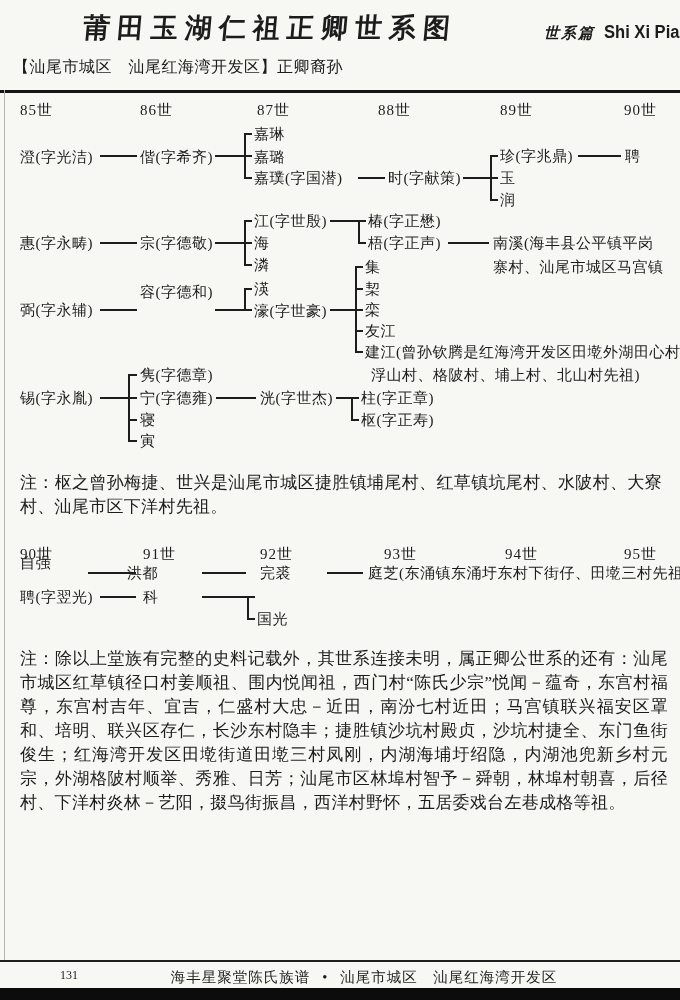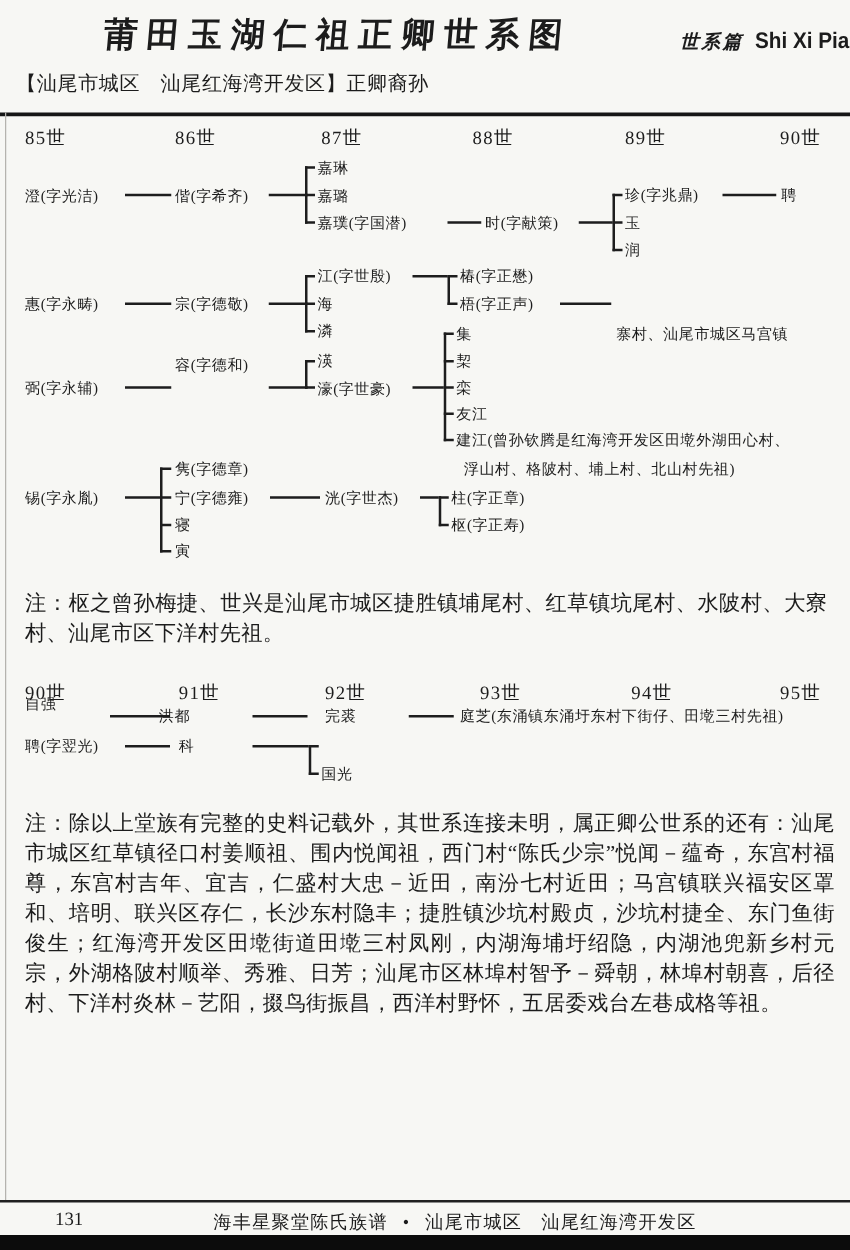--- a/index.html
+++ b/index.html
@@ -9,26 +9,26 @@
   .title{position:absolute;top:10px;left:0;width:540px;text-align:center;
          font-size:27px;font-weight:bold;letter-spacing:7px;transform:skewX(-5deg);}
   .edition{position:absolute;top:22px;left:544px;display:flex;gap:9px;align-items:baseline;white-space:nowrap;}
   .ed-zh{font-size:15px;font-weight:bold;font-style:italic;letter-spacing:2px;}
   .ed-py{font-size:18px;font-weight:900;font-family:"Liberation Sans","DejaVu Sans",sans-serif;
          letter-spacing:0;transform:scaleX(.92);transform-origin:left;}
   .hdr{position:absolute;left:13px;top:57px;font-size:16px;letter-spacing:.5px;}
   .rule-top{position:absolute;left:0;top:90px;width:680px;height:3px;background:#151515;}
   .border-left{position:absolute;left:4px;top:90px;width:1px;height:870px;background:#b5b3ae;}
   .gen{position:absolute;font-size:15px;letter-spacing:1px;white-space:nowrap;}
-  .n{position:absolute;font-size:12px;line-height:17px;white-space:nowrap;letter-spacing:.5px;text-align:center;}
+  .n{position:absolute;font-size:15px;line-height:17px;white-space:nowrap;letter-spacing:.5px;text-align:center;}
   .hl{position:absolute;height:2px;background:#1d1d1d;}
   .vl{position:absolute;width:2px;background:#1d1d1d;}
   .note{position:absolute;font-size:17px;line-height:24px;text-align:justify;letter-spacing:.3px;}
   .rule-bot{position:absolute;left:0;top:960px;width:680px;height:2px;background:#202020;}
-  .pagenum{position:absolute;left:44px;top:968px;font-size:15px;}
+  .pagenum{position:absolute;left:60px;top:968px;font-size:12px;}
   .footer{position:absolute;left:0;top:968px;width:680px;text-align:center;font-size:14.5px;
           letter-spacing:1px;white-space:nowrap;padding-left:24px;}
   .footer span{margin:0 6px;}
   .scanbar{position:absolute;left:0;top:988px;width:680px;height:12px;background:#0c0c0c;}
 </style>
 </head>
 <body>
 
 <div class="page">
 
@@ -83,20 +83,21 @@
   <span class="n" style="left:254px;top:213px">江(字世殷)</span>
   <span class="n" style="left:254px;top:235px">海</span>
   <span class="n" style="left:254px;top:257px">潾</span>
   <i class="hl" style="left:330px;top:220px;width:28px"></i>
   <i class="vl" style="left:358px;top:220px;height:24px"></i>
   <i class="hl" style="left:358px;top:220px;width:8px"></i>
   <i class="hl" style="left:358px;top:242px;width:8px"></i>
   <span class="n" style="left:368px;top:213px">椿(字正懋)</span>
   <span class="n" style="left:368px;top:235px">梧(字正声)</span>
   <i class="hl" style="left:448px;top:242px;width:41px"></i>
+  <span class="n" style="left:493px;top:235px">南溪(海丰县公平镇平岗</span>
   <span class="n" style="left:493px;top:259px">寨村、汕尾市城区马宫镇</span>
 
   <span class="n" style="left:20px;top:302px">弼(字永辅)</span>
   <i class="hl" style="left:100px;top:309px;width:37px"></i>
   <span class="n" style="left:140px;top:284px">容(字德和)</span>
   <i class="hl" style="left:215px;top:309px;width:31px"></i>
   <i class="vl" style="left:244px;top:288px;height:23px"></i>
   <i class="hl" style="left:244px;top:288px;width:8px"></i>
   <i class="hl" style="left:244px;top:309px;width:8px"></i>
   <span class="n" style="left:254px;top:281px">渶</span>

